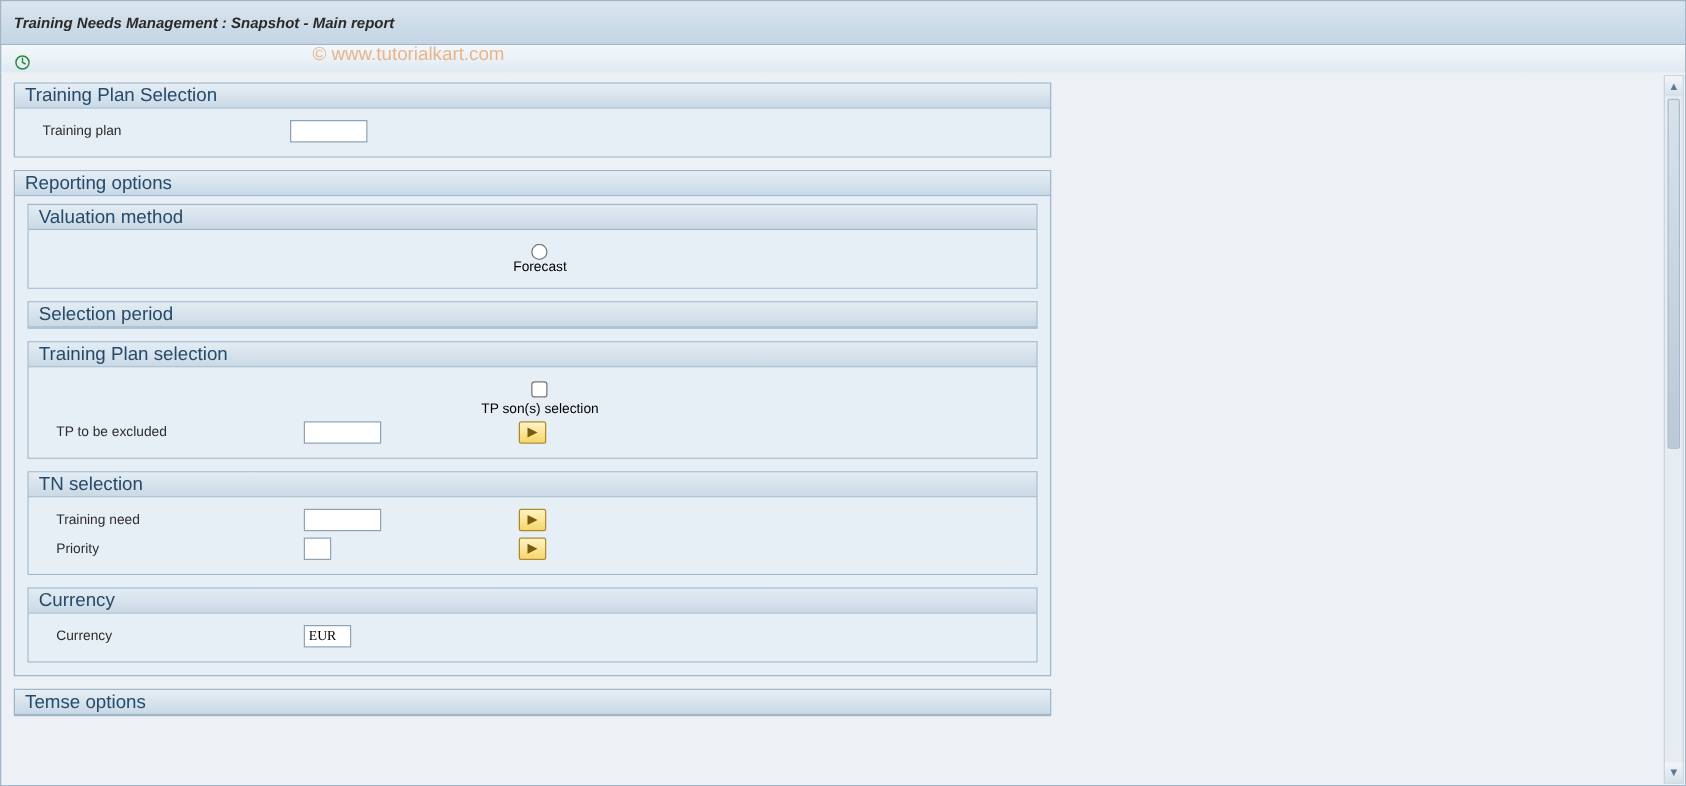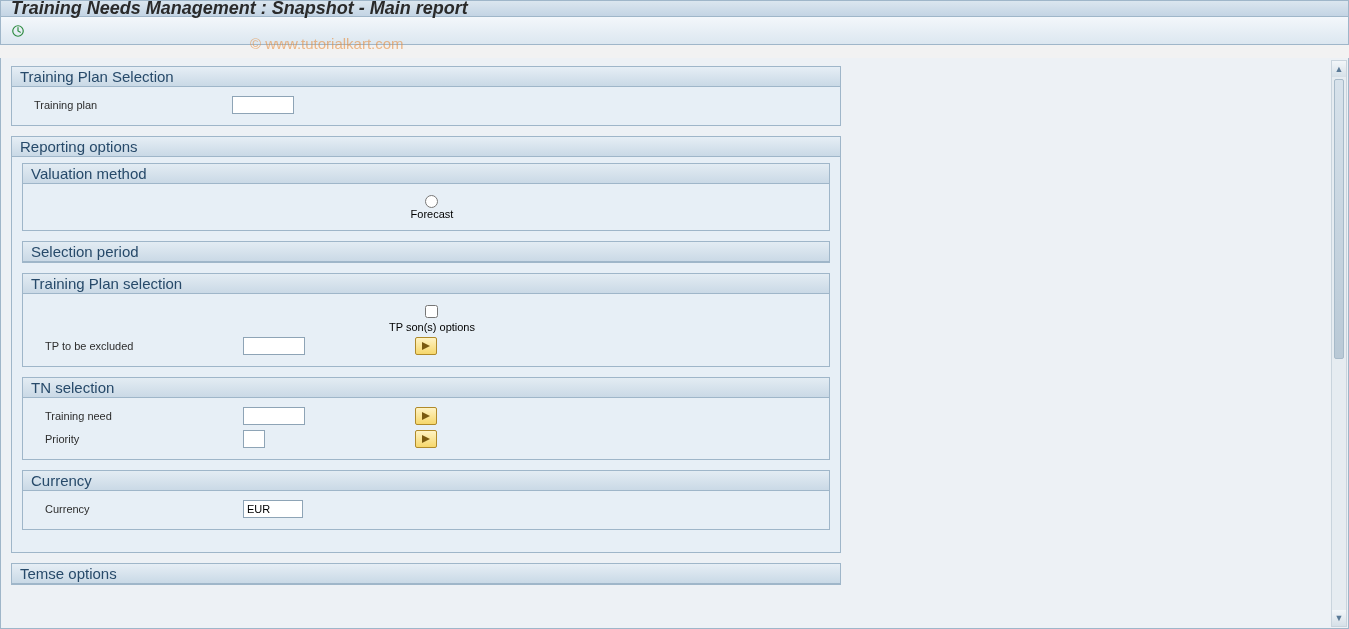--- a/index.html
+++ b/index.html
@@ -8,23 +8,23 @@
     font-family: Arial, Helvetica, sans-serif;
     font-size: 11px;
     background: #f2f2f2;
     width: 1349px; height: 629px;
     overflow: hidden;
   }
 
   .titlebar {
     background: linear-gradient(#dbe6ef, #c3d4e4);
     border: 1px solid #9fb6c9;
-    height: 17px;
+    height: 36px;
     padding: 0 10px;
-    font-size: 18px;
+    font-size: 12px;
     font-weight: bold;
     font-style: italic;
     color: #2a2a2a;
     display: flex;
     align-items: center;
   }
 
   .toolbar {
     background: linear-gradient(#f3f7fb, #dce7f0);
     border: 1px solid #9fb6c9;
@@ -109,21 +109,21 @@
     border: 1px solid #8ea4b6;
     background: #fff;
     height: 18px;
     padding: 0 3px;
     font-size: 11px;
   }
   .w-small { width: 62px; }
   .w-tiny  { width: 22px; }
   .w-short { width: 38px; }
   .w-date  { width: 74px; }
-  .w-cur   { width: 60px; }
+  .w-cur   { width: 38px; font-family: Liberation Serif, serif; }
 
   .to-label { margin: 0 40px 0 40px; color: #2d2d2d; }
 
   .radio, .check {
     display: flex; align-items: center;
     margin: 2px 0;
     padding-left: 12px;
     flex-direction: column;
   }
   .radio input, .check input { margin-right: 6px; }
@@ -213,21 +213,21 @@
 
         <div class="groupbox gb-nested">
           <div class="gb-header">Selection period</div>
         </div>
 
         <div class="groupbox gb-nested">
           <div class="gb-header">Training Plan selection</div>
           <div class="gb-body">
             <label class="check">
               <input type="checkbox" style="">
-              <span>TP son(s) options</span>
+              <span>TP son(s) selection</span>
             </label>
             <div class="field-row">
               <span class="field-label indent">TP to be excluded</span>
               <input class="text-input w-small" value="" style="">
               <span class="multi-btn">
                 <svg viewBox="0 0 10 10">
                     <path d="M1 1 L9 5 L1 9 Z" fill="#7a5a10"></path>
                   </svg>
               </span>
             </div>
@@ -251,21 +251,21 @@
               <input class="text-input w-tiny" value="" style="">
               <span class="multi-btn" style="margin-left:150px">
                 <svg viewBox="0 0 10 10">
                     <path d="M1 1 L9 5 L1 9 Z" fill="#7a5a10"></path>
                   </svg>
               </span>
             </div>
           </div>
         </div>
 
-        <div class="groupbox gb-nested" style="margin-bottom:14px">
+        <div class="groupbox gb-nested" style="margin-bottom:2px">
           <div class="gb-header">Currency</div>
           <div class="gb-body">
             <div class="field-row">
               <span class="field-label indent">Currency</span>
               <input class="text-input w-cur" value="EUR" style="">
             </div>
           </div>
         </div>
 
       </div>

